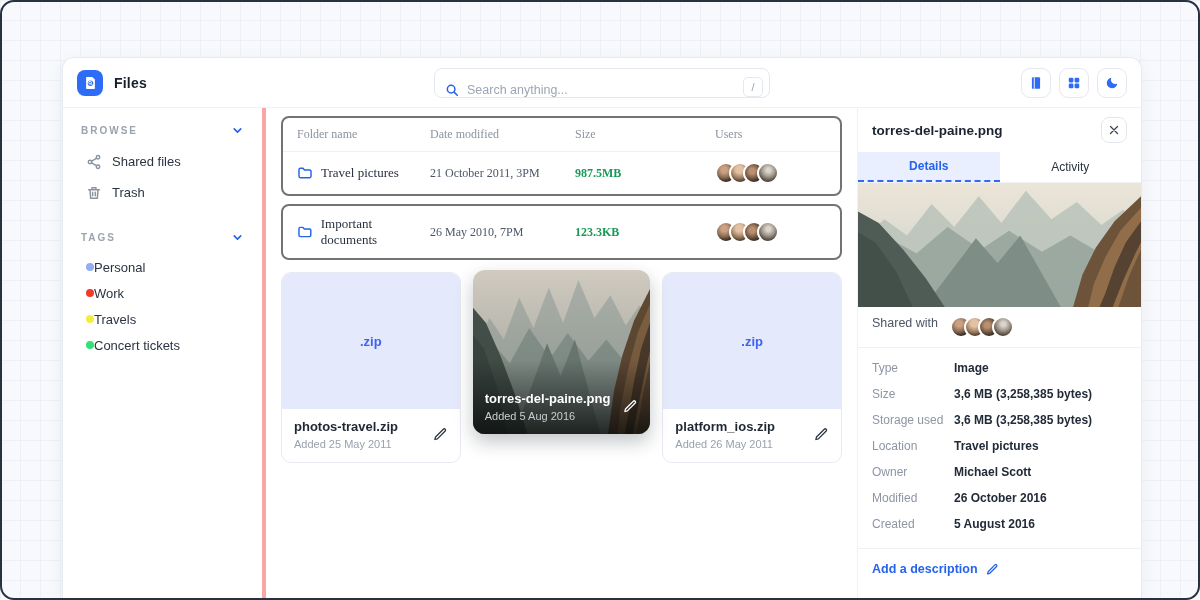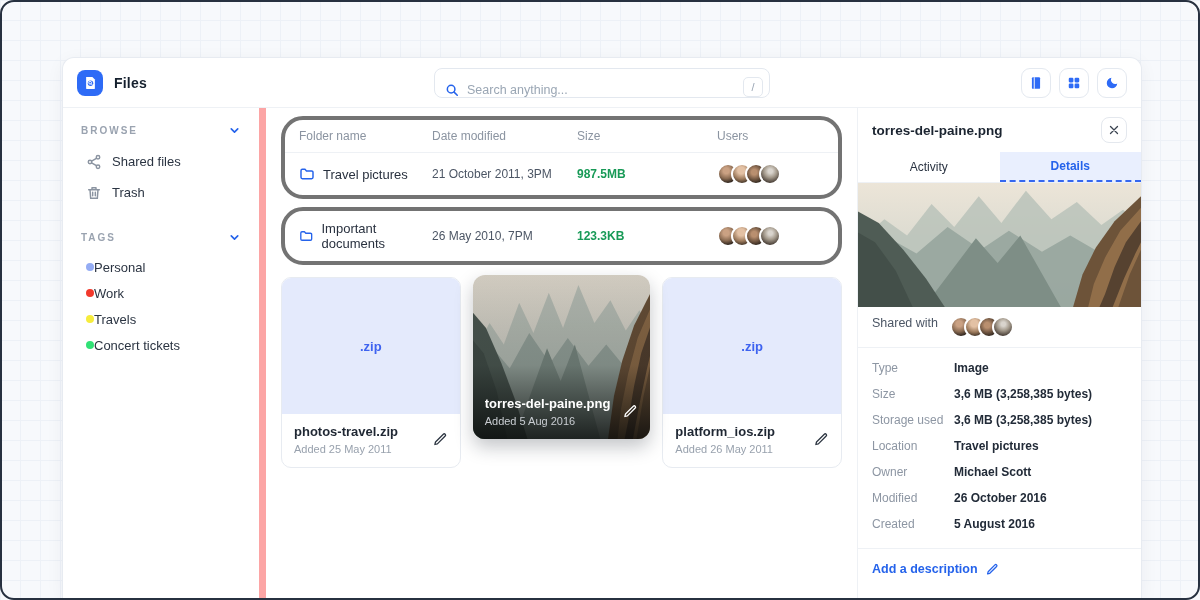--- a/index.html
+++ b/index.html
@@ -28,32 +28,32 @@
   .logo { width:26px; height:26px; border-radius:8px; background:#2e6bf6; display:flex; align-items:center; justify-content:center; }
   .app-title { font-size:14px; font-weight:700; color:#15202e; letter-spacing:.2px; }
   .search { position:absolute; left:50%; transform:translateX(-50%); width:336px; height:30px; border:1px solid #e3e8ef; border-radius:8px; background:#fff; display:flex; align-items:flex-end; padding:0 6px 0 10px; gap:8px; }
   .search input { border:none; outline:none; flex:1; font-size:12.5px; color:#33404f; font-family:inherit; background:transparent; }
   .search input::placeholder { color:#9aa6b4; }
   .kbd { width:20px; height:20px; border:1px solid #e3e8ef; border-radius:5px; color:#9aa6b4; font-size:11px; display:flex; align-items:center; justify-content:center; }
   .header-actions { margin-left:auto; display:flex; gap:8px; }
   .hbtn { width:30px; height:30px; border:1px solid #e4e9f0; border-radius:9px; background:#fff; display:flex; align-items:center; justify-content:center; cursor:pointer; }
   
   .app-body { flex:1; display:flex; min-height:0; }
-  .sidebar { width:203px; border-right:7px solid #fca5a5; padding:14px 14px 16px; flex:0 0 auto; }
+  .sidebar { width:203px; border-right:4px solid #fca5a5; padding:14px 14px 16px; flex:0 0 auto; }
   .sec-head { display:flex; align-items:center; justify-content:space-between; padding:2px 4px 10px; }
   .sec-label { font-size:10px; font-weight:700; letter-spacing:2px; color:#9aa3b0; text-transform:uppercase; }
   .side-item { display:flex; align-items:center; gap:10px; height:29px; padding:0 9px; border-radius:8px; font-size:13px; color:#2b3442; margin-bottom:2px; cursor:pointer; }
   .side-item.active { background:#e7eeff; color:#2563eb; font-weight:600; }
   .tags-head { margin-top:22px; }
   .tag-item { display:flex; align-items:center; height:26px; padding:0 9px; font-size:13px; color:#2b3442; cursor:pointer; }
   .dot { width:8px; height:8px; border-radius:50%; flex:0 0 auto; }
   .main { flex:1; padding:8px 15px; min-width:0; }
   
   .tbl-grid { display:grid; grid-template-columns:133px 145px 140px 1fr; align-items:center; }
-  .table-card, .row-card { border:4px solid #737373; border-radius:22px; background:#fff; }
+  .table-card, .row-card { border:2px solid #737373; border-radius:8px; background:#fff;font-family:Liberation Serif, serif; }
   .tbl-head { padding:9px 14px; border-bottom:1px solid #eef1f5; }
   .tbl-head span { font-size:12px; color:#8b94a1; }
   .tbl-row { padding:10px 14px; }
   .row-card { margin-top:8px; }
   .fname { display:flex; align-items:center; gap:8px; font-size:13px; font-weight:500; color:#29313f; }
   .fdate { font-size:12px; color:#4c5665; }
   .fsize { font-size:12px; font-weight:700; }
   .avatars { display:flex; }
   .avatar { width:22px; height:22px; border-radius:50%; border:2px solid #fff; flex:0 0 auto; }
   .avatar + .avatar { margin-left:-8px; }
@@ -316,22 +316,22 @@
       <div class="dtitle-row">
         <span class="dtitle">torres-del-paine.png</span>
         <button class="close-btn">
           <svg width="12" height="12" viewBox="0 0 24 24" fill="none" stroke="#3a4350" stroke-width="2.6" stroke-linecap="round">
               <path d="M5 5l14 14M19 5L5 19"></path>
             </svg>
         </button>
       </div>
 
       <div class="tabs">
+        <div class="tab active">Details</div>
         <div class="tab">Activity</div>
-        <div class="tab active">Details</div>
       </div>
 
       <div class="dimage">
         <svg viewBox="0 0 300 130" preserveAspectRatio="none">
           <defs>
               <linearGradient id="sky-b" x1="0" y1="0" x2="0" y2="1">
                 <stop offset="0" stop-color="#ece5d8"></stop>
                 <stop offset="1" stop-color="#c9cfc8"></stop>
               </linearGradient>
             </defs>

